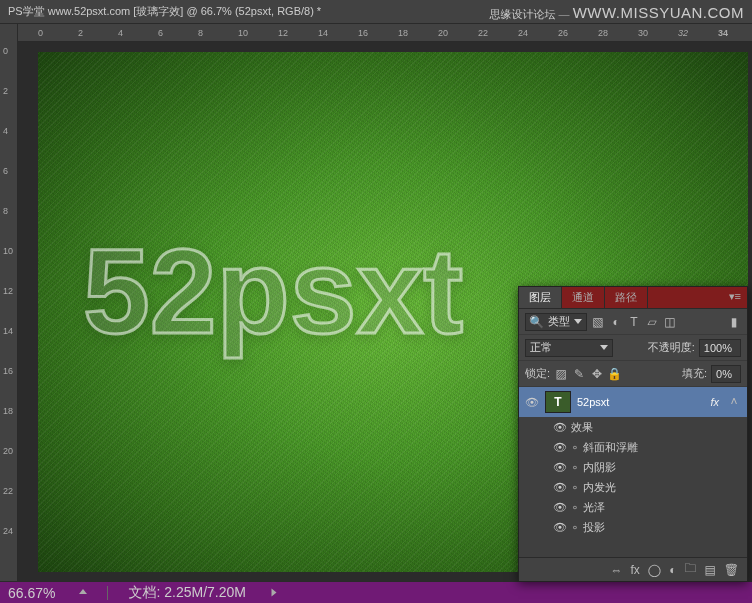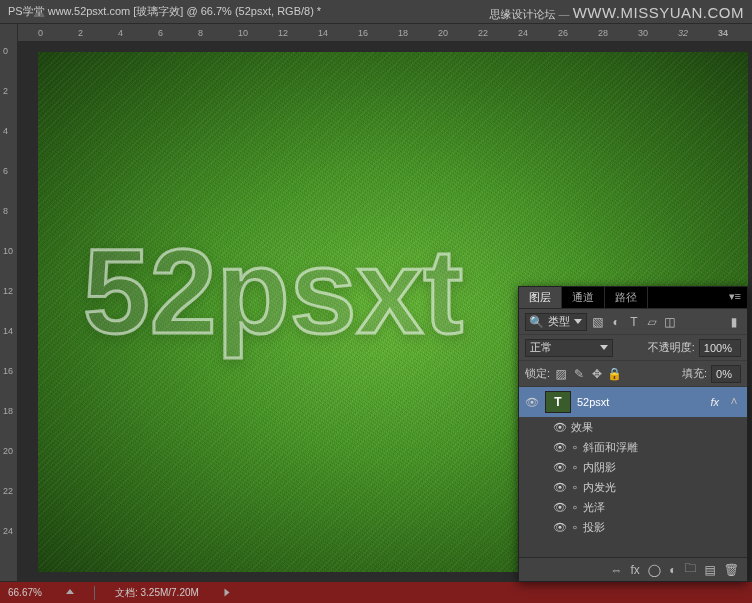--- a/index.html
+++ b/index.html
@@ -10,26 +10,26 @@
 .wm-sub{color:#777;font-size:15px;letter-spacing:0.5px}
 .ruler-h{position:absolute;left:18px;top:24px;right:0;height:18px;background:#424242;border-bottom:1px solid #2a2a2a}
 .ruler-v{position:absolute;left:0;top:24px;width:18px;bottom:22px;background:#424242;border-right:1px solid #2a2a2a}
 .ruler-tick{position:absolute;color:#aaa;font-size:9px}
 .canvas-area{position:absolute;left:18px;top:42px;right:0;bottom:22px;background:#2b2b2b;overflow:hidden}
 .grass{position:absolute;left:20px;top:10px;width:710px;height:520px;background:radial-gradient(ellipse at center,#6bbd3a 0%,#4a9828 40%,#2f6818 75%,#1e4510 100%)}
 .grass::before{content:"";position:absolute;inset:0;background-image:repeating-linear-gradient(35deg,rgba(0,0,0,0.08) 0 1px,transparent 1px 3px),repeating-linear-gradient(-45deg,rgba(255,255,255,0.05) 0 1px,transparent 1px 4px),repeating-linear-gradient(80deg,rgba(0,50,0,0.1) 0 1px,transparent 1px 2px)}
 .glass-text{position:absolute;left:45px;top:170px;font-size:120px;font-weight:700;font-family:Arial,sans-serif;color:transparent;text-shadow:0 0 0 rgba(255,255,255,0);
 -webkit-text-stroke:3px rgba(255,255,255,0.55);filter:drop-shadow(0 3px 6px rgba(0,0,0,0.5))}
 .glass-text::before{content:attr(data-t);position:absolute;left:0;top:0;-webkit-text-stroke:0;color:rgba(255,255,255,0.12)}
-.statusbar{position:absolute;left:0;right:0;bottom:0;height:22px;background:#7f1d1d;border-top:1px solid #2a2a2a;display:flex;align-items:center;color:#ccc;font-size:10px;padding:0 8px;gap:20px}
+.statusbar{position:absolute;left:0;right:0;bottom:0;height:22px;background:#701a75;border-top:1px solid #2a2a2a;display:flex;align-items:center;color:#ccc;font-size:14px;padding:0 8px;gap:20px}
 .statusbar .sep{width:1px;height:14px;background:#666}
 .tri{display:inline-block;width:0;height:0;border-left:4px solid transparent;border-right:4px solid transparent;border-bottom:5px solid #aaa;margin-left:4px;transform:translateY(-1px)}
 
 .panel{position:absolute;right:4px;top:286px;width:230px;height:296px;background:#454545;border:1px solid #222;box-shadow:0 2px 10px rgba(0,0,0,0.6);display:flex;flex-direction:column;color:#ddd;font-size:11px}
-.panel-tabs{display:flex;background:#000000;border-bottom:1px solid #2a2a2a;height:22px}
+.panel-tabs{display:flex;background:#7f1d1d;border-bottom:1px solid #2a2a2a;height:22px}
 .tab{padding:3px 10px;color:#aaa;border-right:1px solid #2a2a2a}
 .tab.active{background:#454545;color:#eee}
 .panel-menu{margin-left:auto;padding:3px 6px;color:#aaa}
 .panel-row{display:flex;align-items:center;height:26px;padding:0 6px;gap:4px;border-bottom:1px solid #3a3a3a}
 .dd{display:flex;align-items:center;background:#3b3b3b;border:1px solid #2a2a2a;height:18px;padding:0 4px;gap:4px}
 .dd .arr{width:0;height:0;border-left:4px solid transparent;border-right:4px solid transparent;border-top:5px solid #ccc}
 .mini-icon{width:14px;height:14px;display:flex;align-items:center;justify-content:center;color:#bbb;font-size:12px}
 .panel-row .label{color:#ccc}
 .field{background:#3b3b3b;border:1px solid #2a2a2a;height:18px;padding:0 4px;display:flex;align-items:center;gap:4px}
 .layers-list{flex:1;overflow:hidden;background:#3f3f3f}
@@ -99,21 +99,21 @@
     <div class="glass-text" data-t="52psxt">52psxt</div>
   </div>
 </div>
 
 <div class="statusbar">
   <span>66.67%</span>
   <span class="tri"></span>
   <span class="sep"></span>
   <span>
     <span>文档:</span>
-    <span>3.25M/7.20M</span>
+    <span>2.25M/7.20M</span>
   </span>
   <span class="tri" style="transform:rotate(90deg)"></span>
 </div>
 
 <div class="panel">
   <div class="panel-tabs">
     <div class="tab active">图层</div>
     <div class="tab">通道</div>
     <div class="tab">路径</div>
     <div class="panel-menu">▾≡</div>

